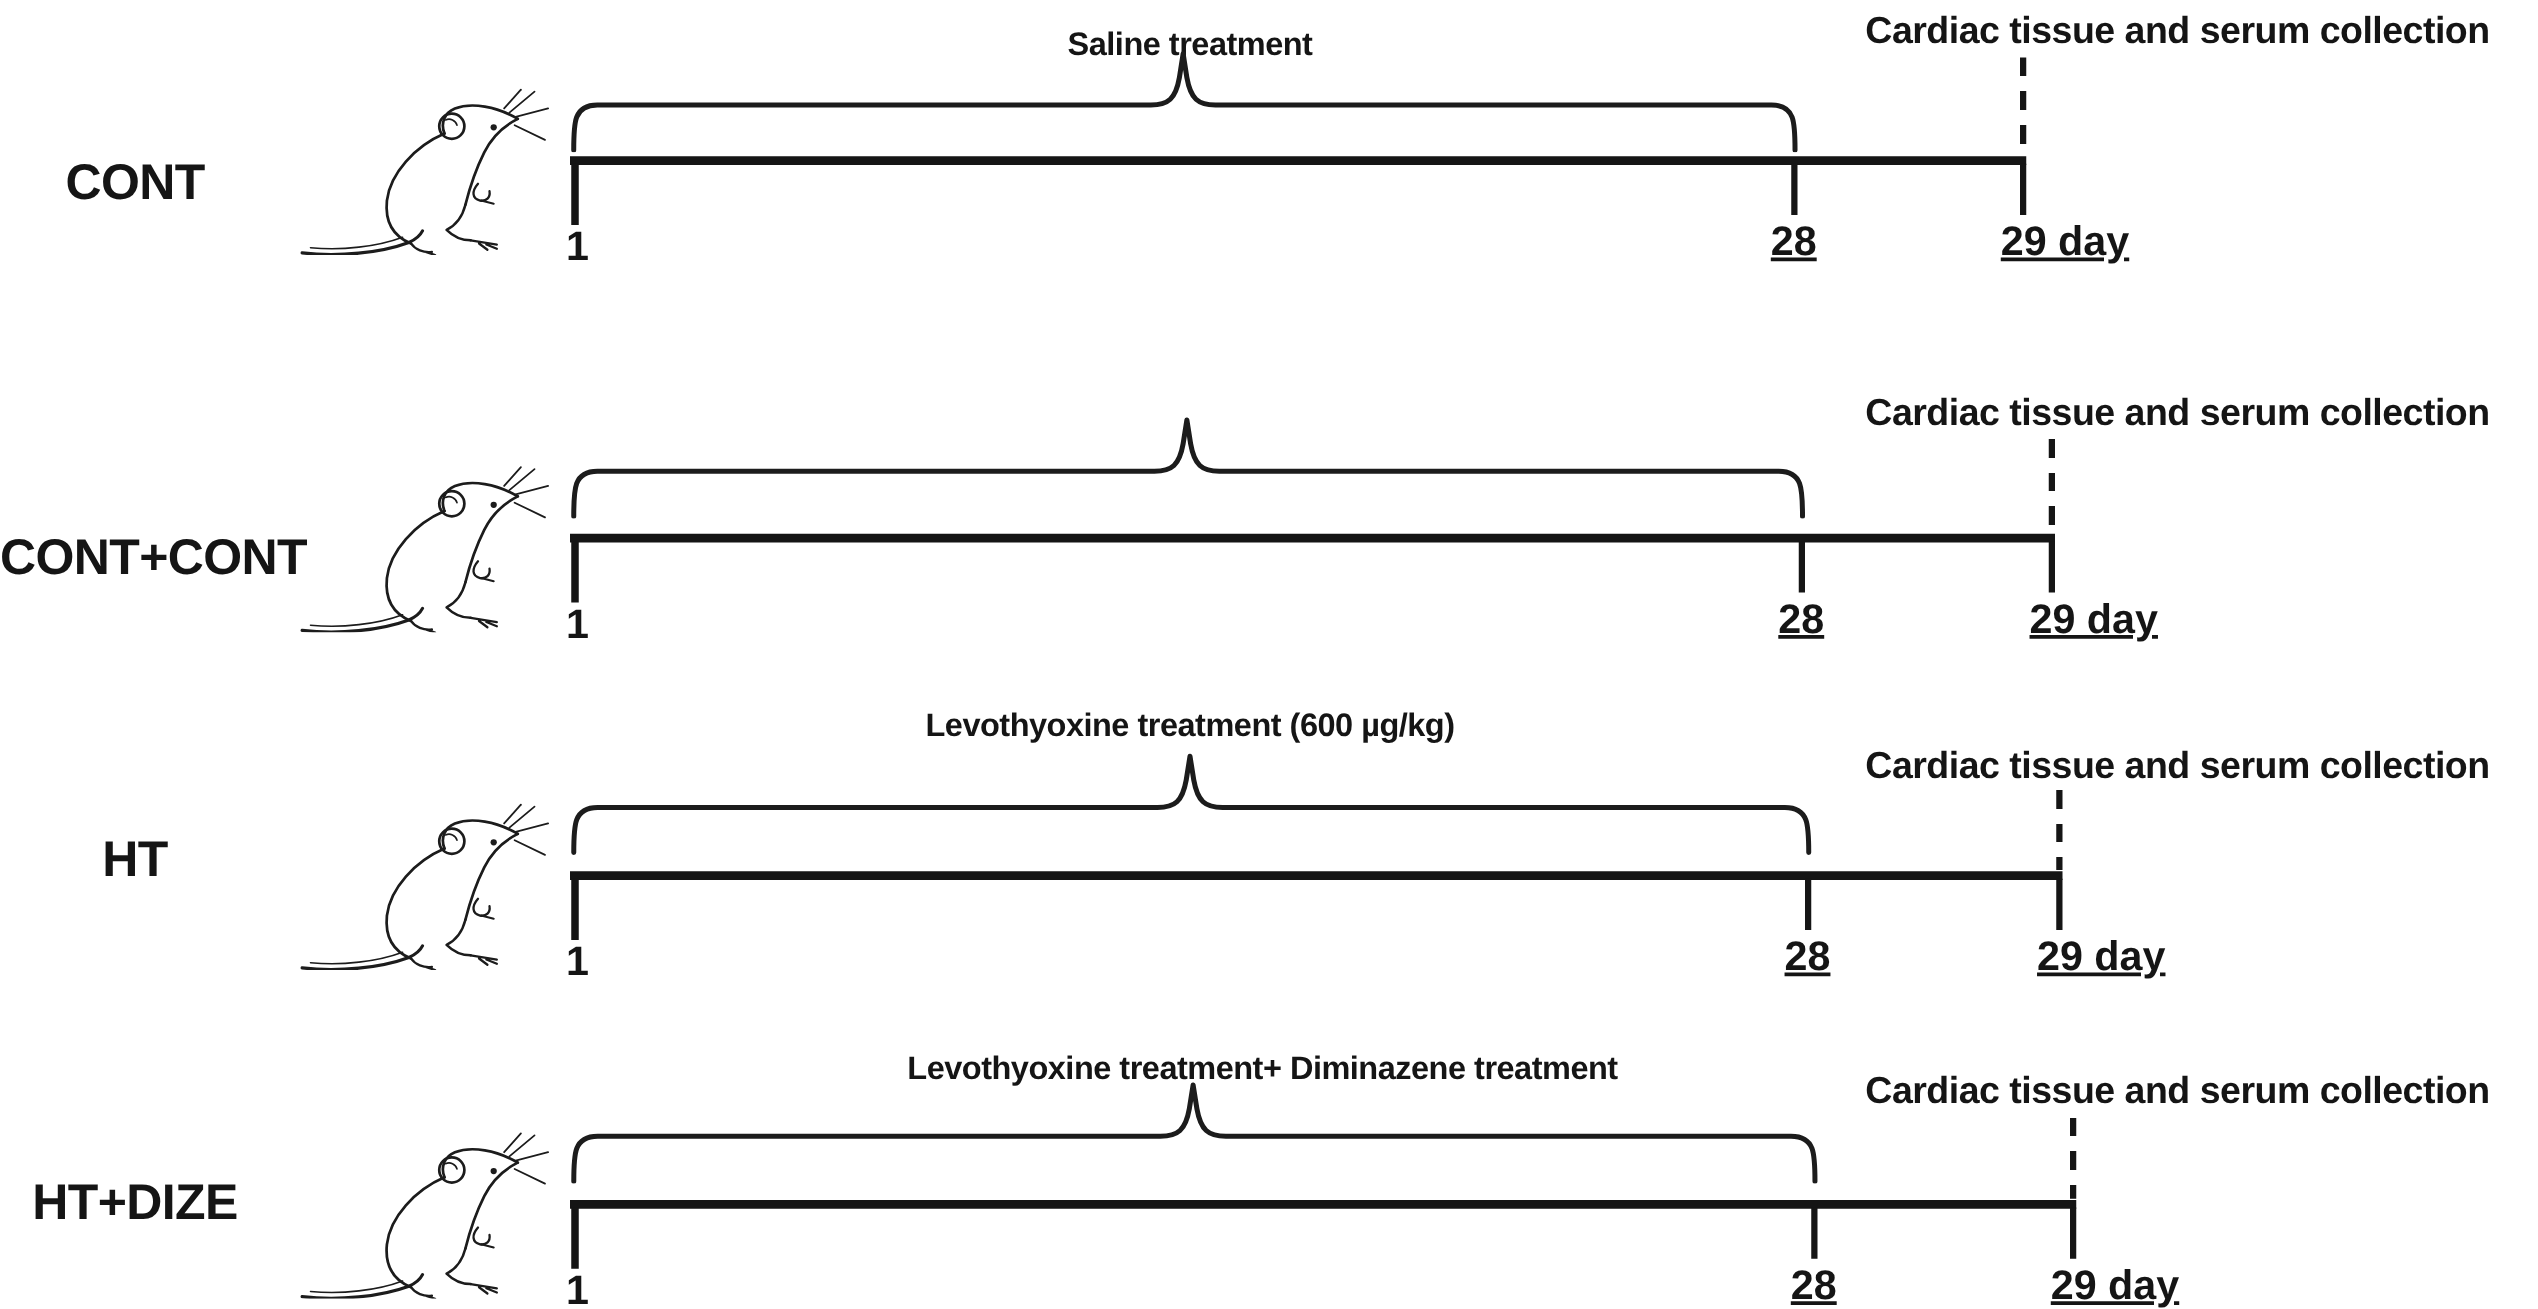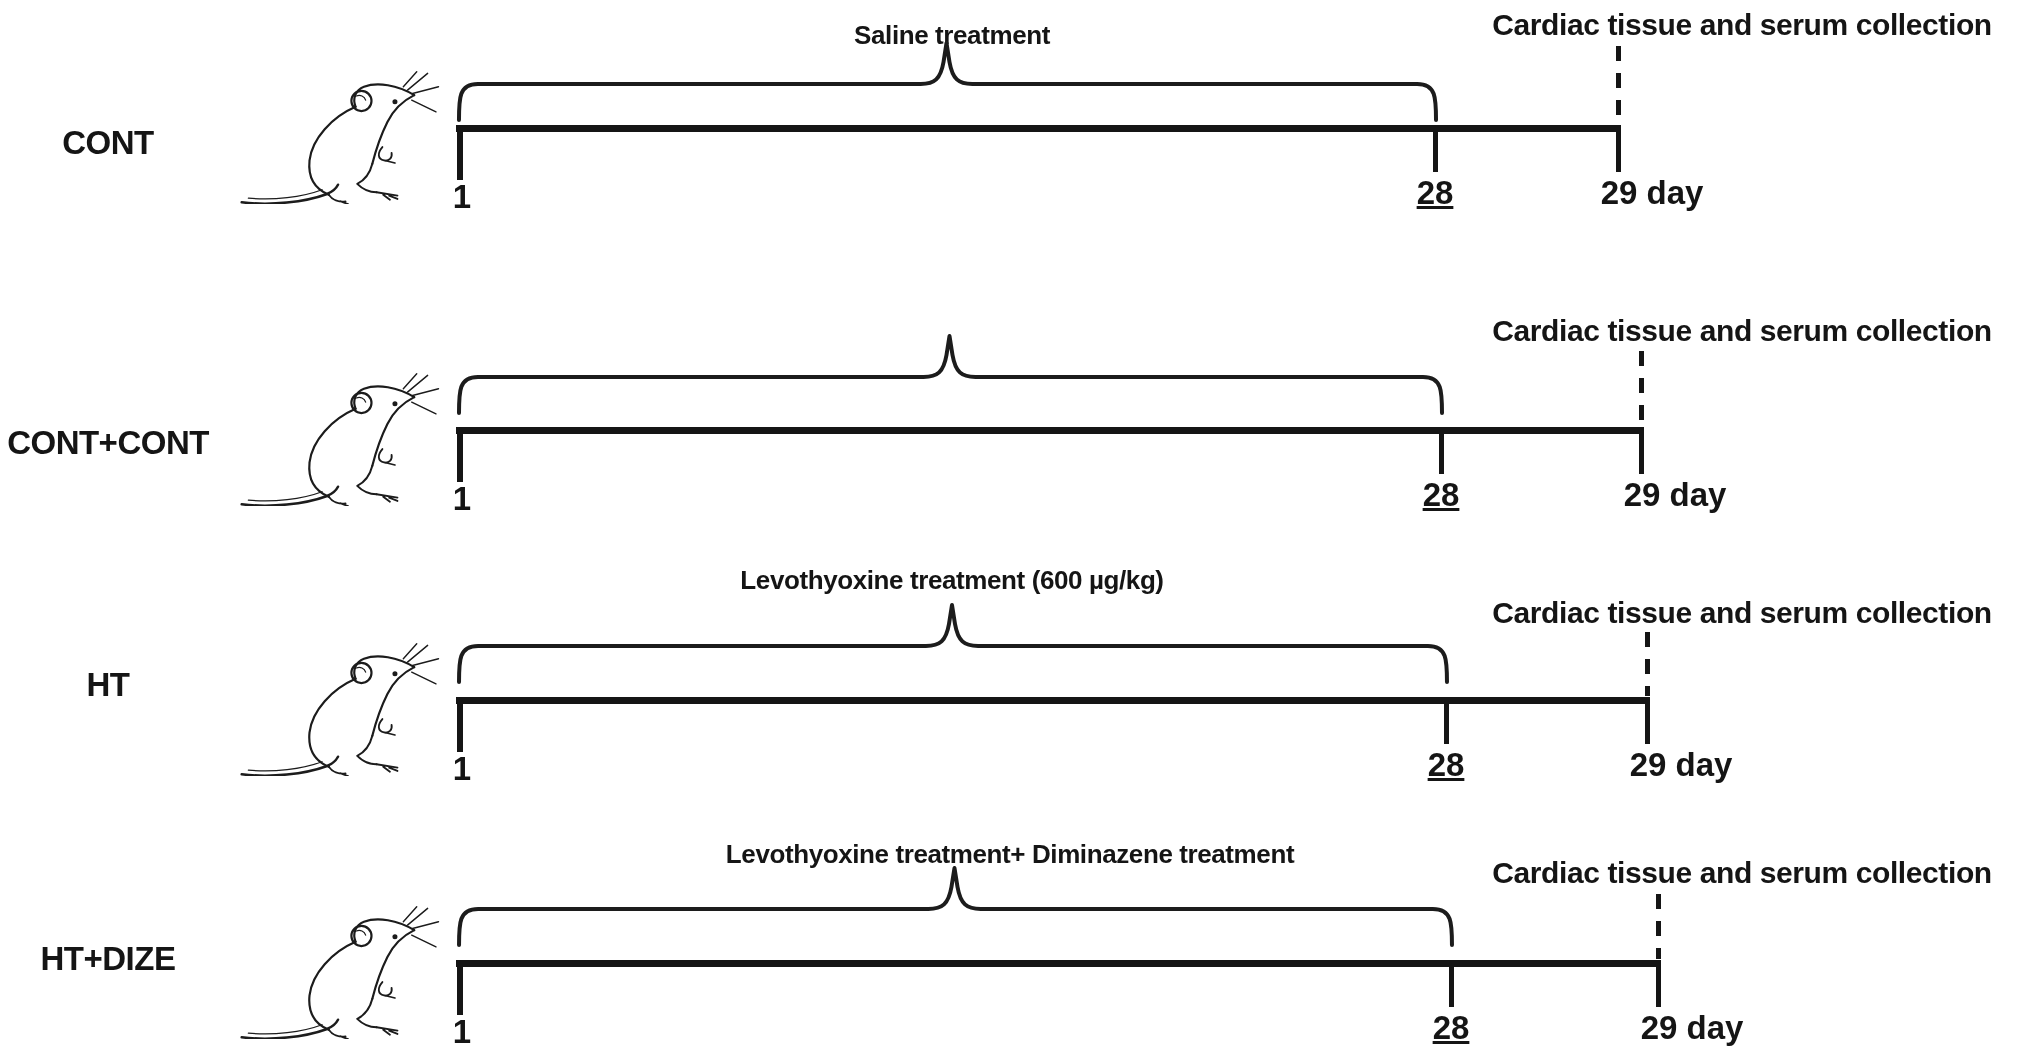--- a/index.html
+++ b/index.html
@@ -1,41 +1,41 @@
 <!DOCTYPE html>
 <html style="--ink: #151515;"><head>
 <meta charset="utf-8">
 <style>
   html,body{margin:0;padding:0;background:#fff;}
   body{width:2030px;height:1047px;position:relative;overflow:hidden;
        font-family:"Liberation Sans",sans-serif;color:#151515;}
   .stage{position:absolute;inset:0;background:#fff;}
   .row{position:absolute;left:0;top:0;width:100%;height:100%;pointer-events:none;}
   .group-label{position:absolute;left:0;top:var(--label-top);width:216px;
-       text-align:center;font-size:33px;font-weight:700;letter-spacing:-.5px;}
+       text-align:center;font-size:40px;font-weight:700;letter-spacing:-.5px;}
   .treatment-title{position:absolute;left:var(--title-x);top:var(--title-top);
        transform:translateX(-50%);white-space:nowrap;font-size:26px;font-weight:700;letter-spacing:-.4px;margin-top:20px;}
   .collect-label{position:absolute;left:1742px;top:var(--collect-top);
        transform:translateX(-50%);white-space:nowrap;font-size:30px;font-weight:700;letter-spacing:-.4px;}
   .rat{position:absolute;left:232px;top:calc(var(--T) - 58px);width:212px;height:134px;}
   .brace{position:absolute;left:456px;top:var(--brace-top);
        width:calc(var(--t28) - 452px);height:84px;}
   .timeline-bar{position:absolute;left:456px;top:calc(var(--T) - 3px);
        width:calc(var(--dx) - 451px);height:7px;background:var(--ink,#151515);}
   .tick{position:absolute;background:var(--ink,#151515);}
   .tick-1{left:457px;width:6px;top:calc(var(--T) + 3px);height:49px;}
   .tick-28{left:calc(var(--t28) - 2px);width:5px;top:calc(var(--T) + 3px);height:41px;}
   .tick-29{left:var(--dx);width:5px;top:calc(var(--T) + 3px);height:41px;}
   .dash-line{position:absolute;left:var(--dx);width:5px;top:var(--dash-top);
        height:calc(var(--T) - var(--dash-top) - 4px);
        background:repeating-linear-gradient(to bottom,var(--ink,#151515) 0 15px,transparent 15px 27px);}
   .day-num{position:absolute;font-size:33px;font-weight:700;text-align:center;}
   .num-1{left:440px;width:44px;top:calc(var(--T) + 50px);}
   .num-28{left:calc(var(--t28) - 30px);width:60px;top:calc(var(--T) + 46px);text-decoration:underline;}
-  .num-29{left:calc(var(--dx) - 46px);width:164px;top:calc(var(--T) + 46px);}
+  .num-29{left:calc(var(--dx) - 46px);width:164px;top:calc(var(--T) + 46px);text-decoration:underline;}
   svg .ink{stroke:#1c1c1c;fill:none;stroke-linecap:round;stroke-linejoin:round;}
   .hidden-defs{position:absolute;width:0;height:0;overflow:hidden;}
 </style>
 </head>
 <body style="background: rgb(255, 255, 255);">
 
 <svg class="hidden-defs" aria-hidden="true">
   <defs>
     <symbol id="rat-shape" viewBox="0 0 250 160">
       <g class="ink" stroke-width="2.6">

